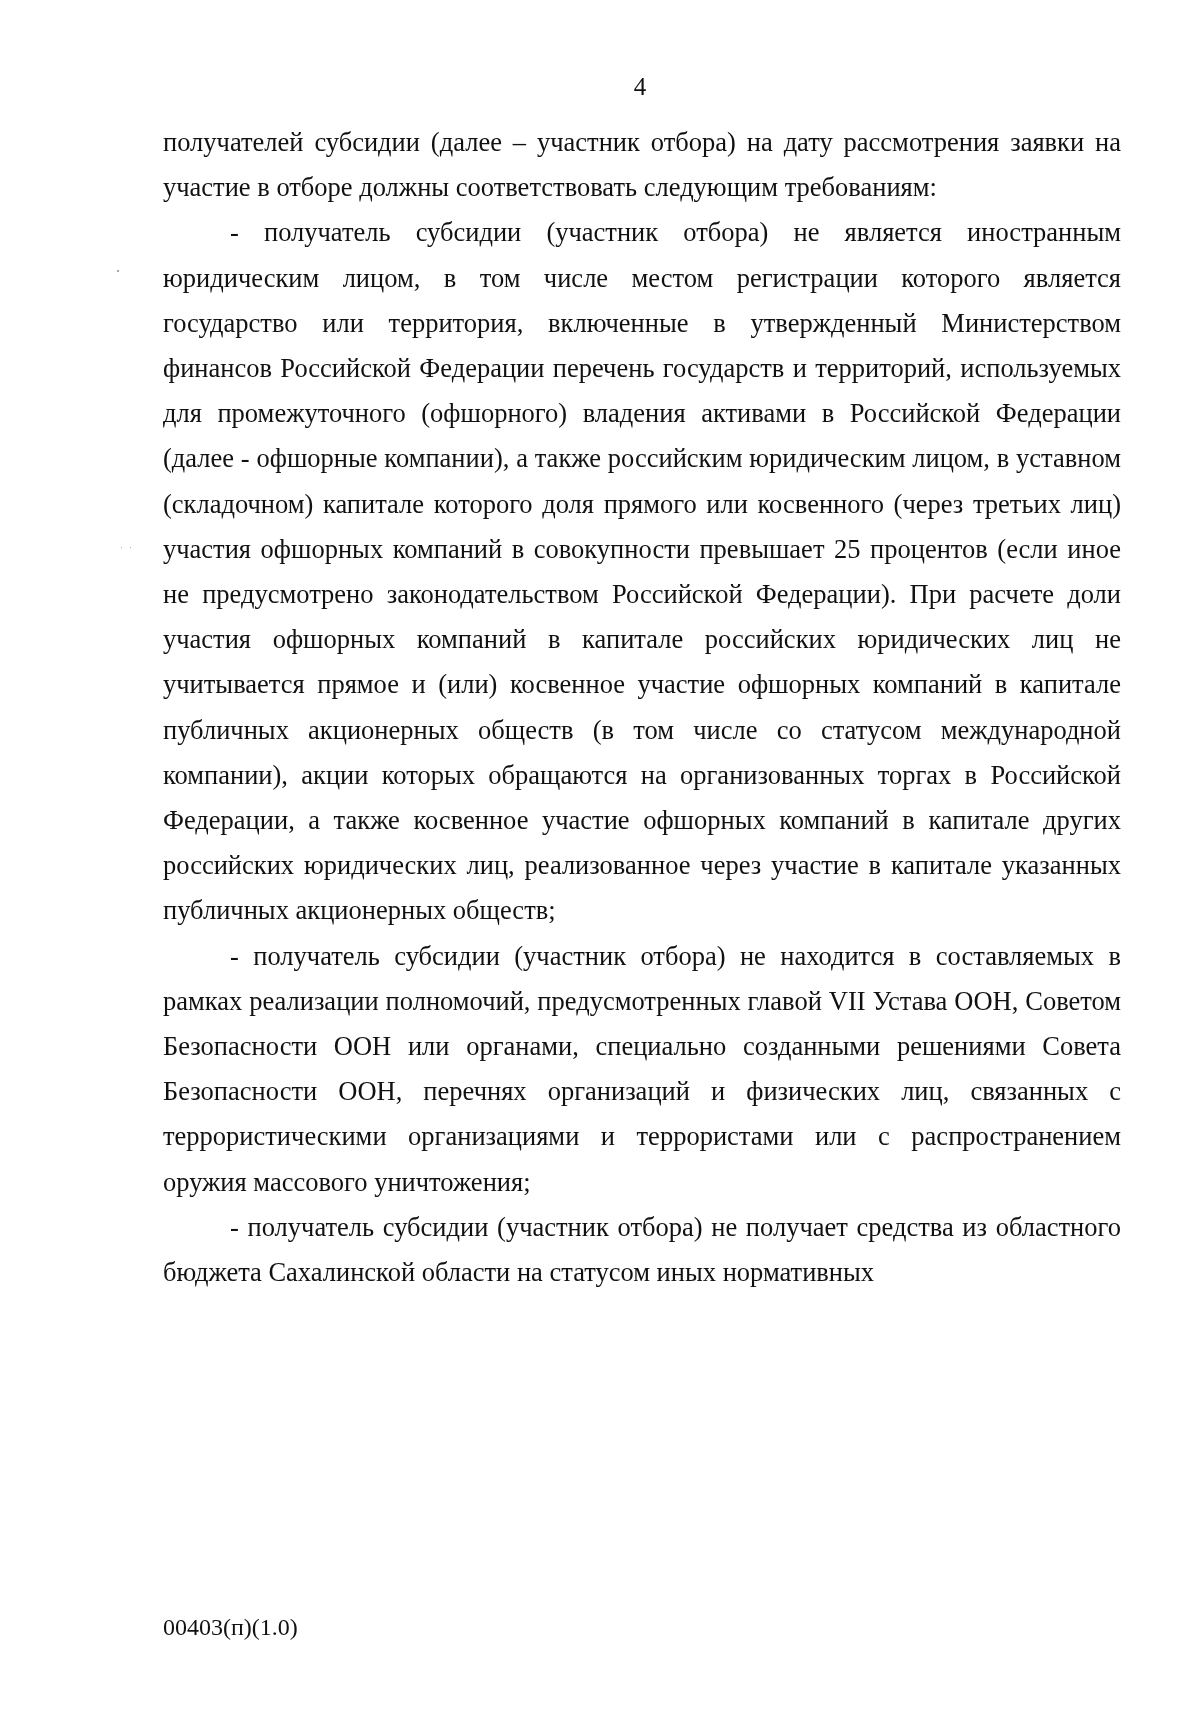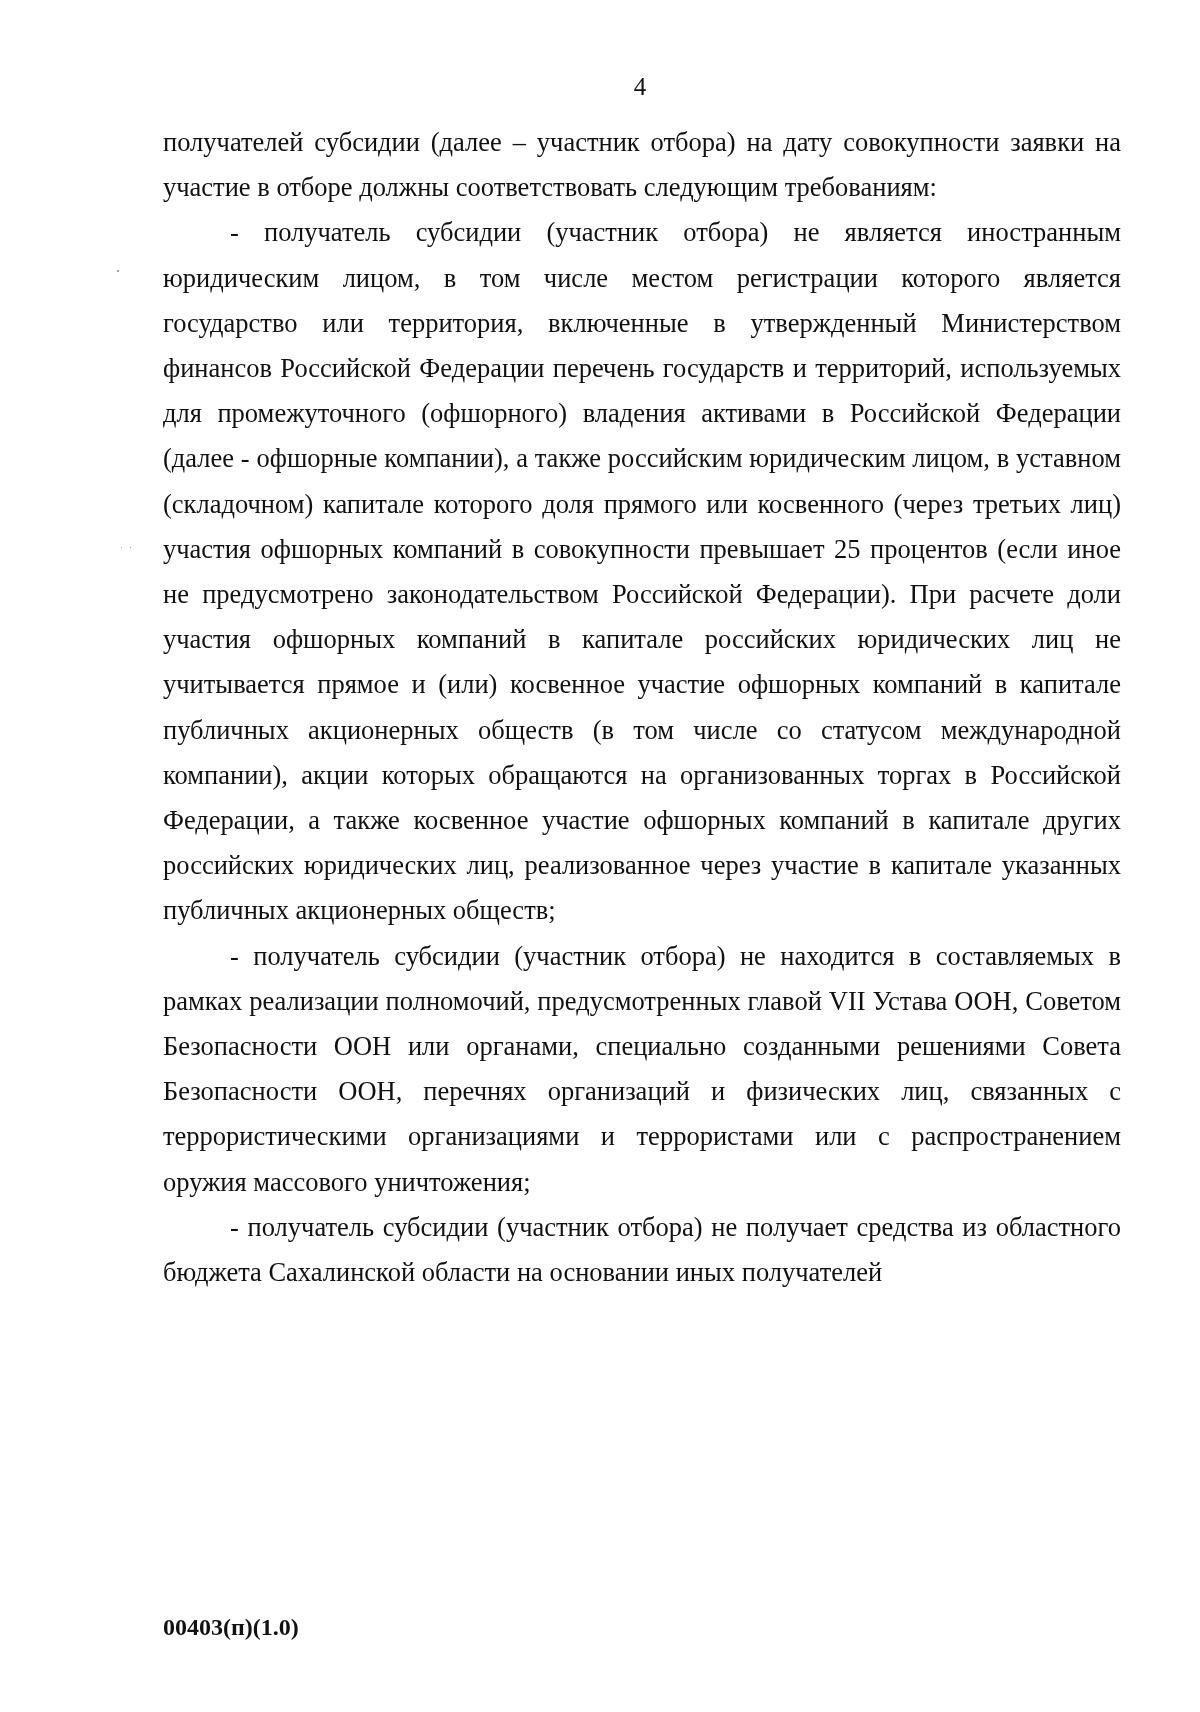--- a/index.html
+++ b/index.html
@@ -49,21 +49,21 @@
     }
     .para.indent {
       text-indent: 67px;
     }
     .footer-code {
       position: absolute;
       left: 163px;
       top: 1612px;
       font-size: 24px;
       line-height: 30px;
-      font-weight: bold;
+      font-weight: normal;
     }
     .speck {
       position: absolute;
       width: 2px;
       height: 2px;
       background: #888888;
       border-radius: 1px;
     }
   </style>
 </head>
@@ -71,21 +71,21 @@
 
 <div class="page">
 
   <div class="page-number">4</div>
 
   <div class="speck" style="left:117px; top:270px;"></div>
   <div class="speck" style="left:121px; top:547px; width:1px; height:1px;"></div>
   <div class="speck" style="left:130px; top:547px; width:1px; height:1px;"></div>
 
   <div class="body-text">
-    <p class="para">получателей субсидии (далее – участник отбора) на дату совокупности заявки на участие в отборе должны соответствовать следующим требованиям:</p>
+    <p class="para">получателей субсидии (далее – участник отбора) на дату рассмотрения заявки на участие в отборе должны соответствовать следующим требованиям:</p>
     <p class="para indent">- получатель субсидии (участник отбора) не является иностранным юридическим лицом, в том числе местом регистрации которого является государство или территория, включенные в утвержденный Министерством финансов Российской Федерации перечень государств и территорий, используемых для промежуточного (офшорного) владения активами в Российской Федерации (далее - офшорные компании), а также российским юридическим лицом, в уставном (складочном) капитале которого доля прямого или косвенного (через третьих лиц) участия офшорных компаний в совокупности превышает 25 процентов (если иное не предусмотрено законодательством Российской Федерации). При расчете доли участия офшорных компаний в капитале российских юридических лиц не учитывается прямое и (или) косвенное участие офшорных компаний в капитале публичных акционерных обществ (в том числе со статусом международной компании), акции которых обращаются на организованных торгах в Российской Федерации, а также косвенное участие офшорных компаний в капитале других российских юридических лиц, реализованное через участие в капитале указанных публичных акционерных обществ;</p>
     <p class="para indent">- получатель субсидии (участник отбора) не находится в составляемых в рамках реализации полномочий, предусмотренных главой VII Устава ООН, Советом Безопасности ООН или органами, специально созданными решениями Совета Безопасности ООН, перечнях организаций и физических лиц, связанных с террористическими организациями и террористами или с распространением оружия массового уничтожения;</p>
-    <p class="para indent">- получатель субсидии (участник отбора) не получает средства из областного бюджета Сахалинской области на основании иных получателей</p>
+    <p class="para indent">- получатель субсидии (участник отбора) не получает средства из областного бюджета Сахалинской области на статусом иных нормативных</p>
   </div>
 
   <div class="footer-code">00403(п)(1.0)</div>
 
 </div>
 
 </body></html>

